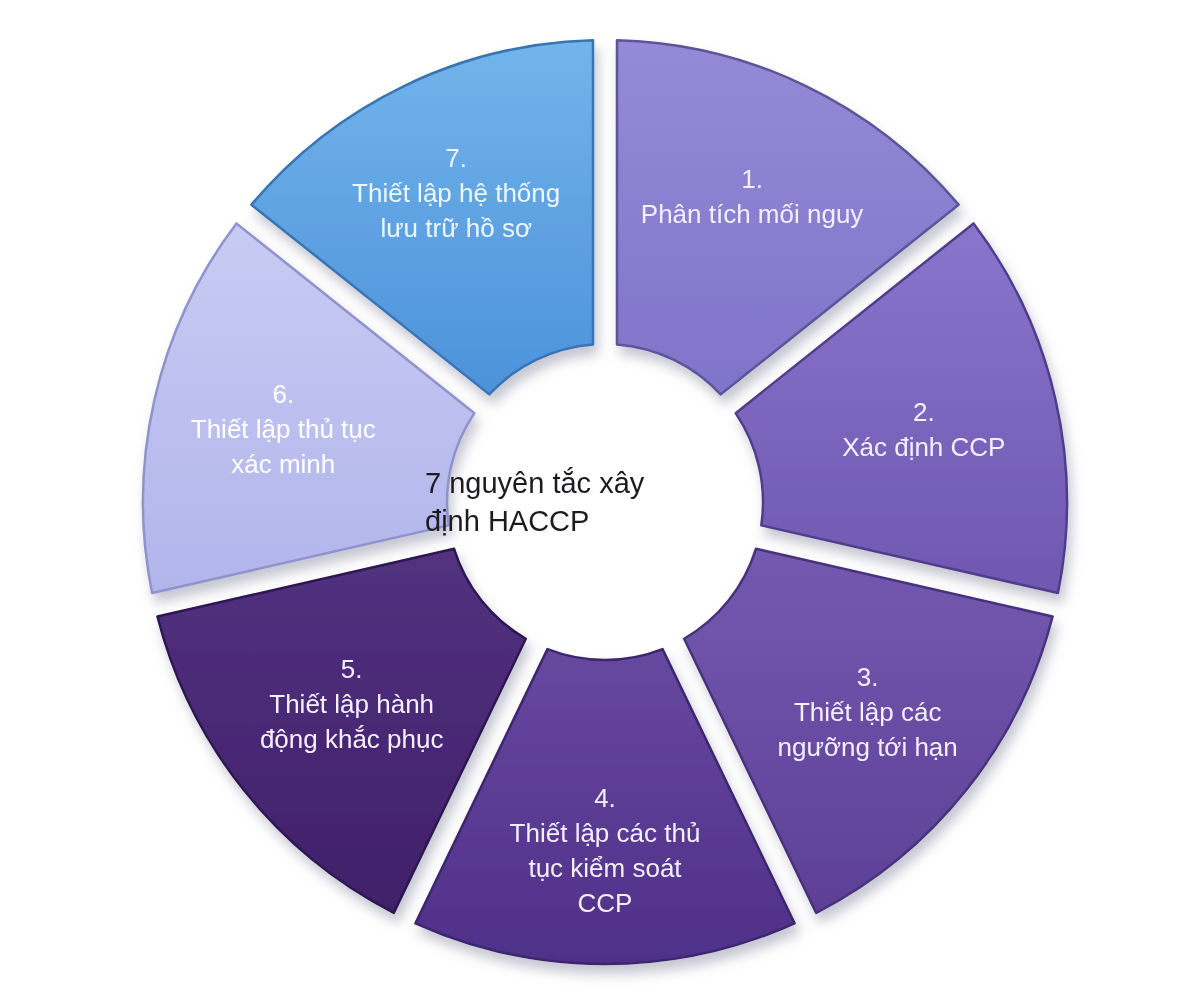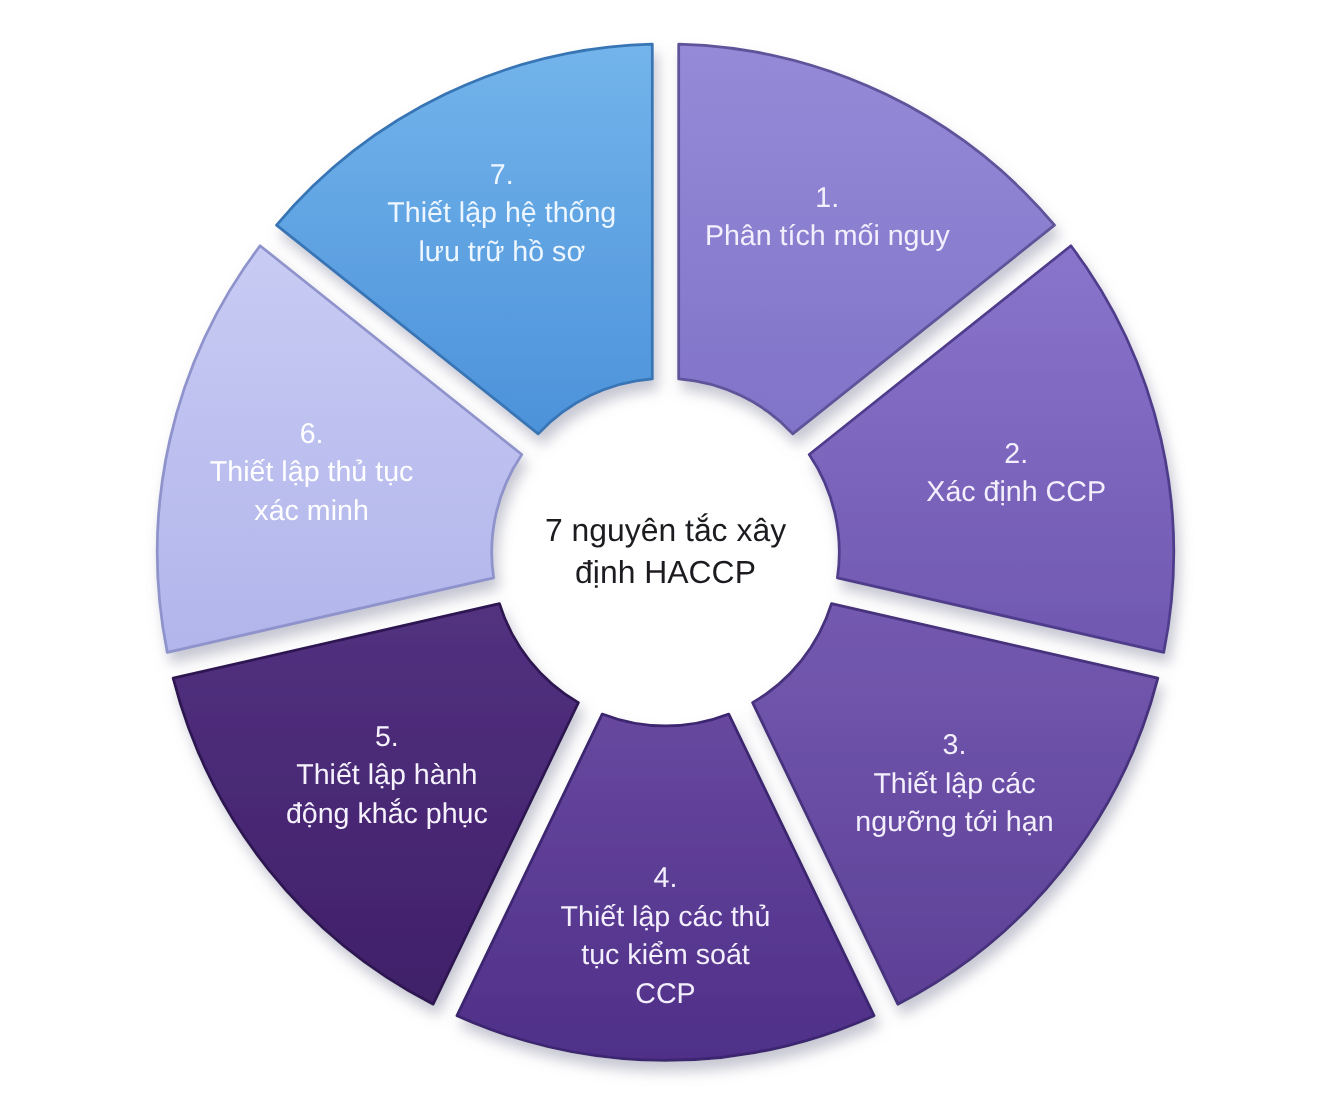--- a/index.html
+++ b/index.html
@@ -25,21 +25,20 @@
     font-size: 26px;
     font-weight: 400;
     text-anchor: middle;
   }
   .center-title {
     position: absolute;
     left: 605px;
     top: 502px;
     transform: translate(-50%, -50%);
     width: 360px;
-    text-align: center;
     font-size: 29px;
     line-height: 38px;
     font-weight: 400;
     color: #1d1b20;
   }
 </style>
 </head>
 <body>
 
 <div class="stage">

